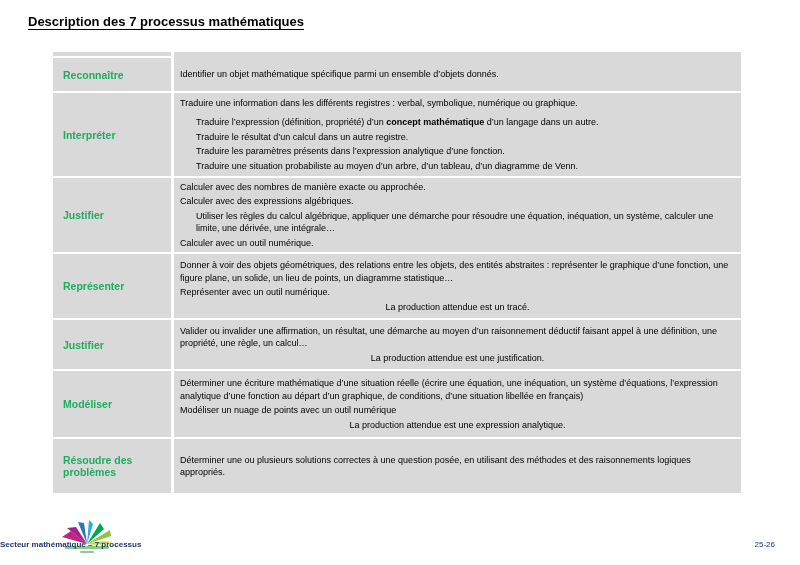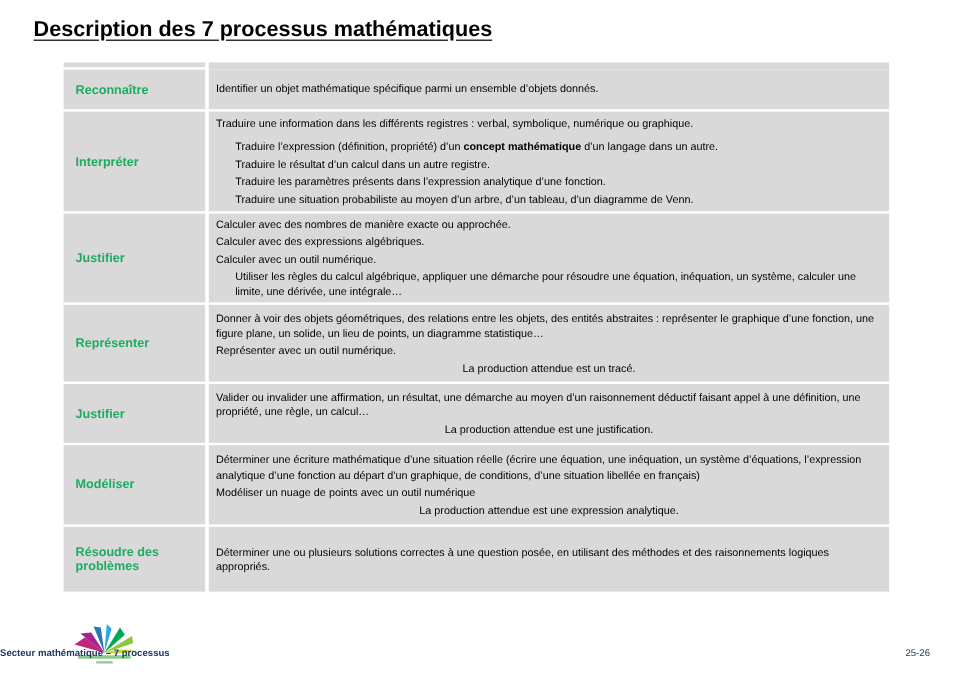--- a/index.html
+++ b/index.html
@@ -13,21 +13,21 @@
   body{
     position:relative;
     width:800px;height:565px;
     background:#ffffff;
     font-family:"Liberation Sans", sans-serif;
     color:var(--ink);
     overflow:hidden;
   }
   .page-title{
     position:absolute;left:28px;top:14px;
-    font-size:18px;font-weight:bold;color:#000;
+    font-size:13px;font-weight:bold;color:#000;
     text-decoration:underline;
     text-underline-offset:3px;
   }
   .ptable{
     position:absolute;left:19px;top:52px;width:688px;margin-left:34px;
   }
   .trow{
     display:flex;
     margin-bottom:2px;
   }
@@ -110,22 +110,22 @@
           <div class="line indent">Traduire le résultat d’un calcul dans un autre registre.</div>
           <div class="line indent">Traduire les paramètres présents dans l’expression analytique d’une fonction.</div>
           <div class="line indent">Traduire une situation probabiliste au moyen d’un arbre, d’un tableau, d’un diagramme de Venn.</div>
         </div>
       </div>
       <div class="trow">
         <div class="cell label-cell">Justifier</div>
         <div class="cell desc-cell">
           <div class="line">Calculer avec des nombres de manière exacte ou approchée.</div>
           <div class="line">Calculer avec des expressions algébriques.</div>
+          <div class="line indent">Utiliser les règles du calcul algébrique, appliquer une démarche pour résoudre une équation, inéquation, un système, calculer une limite, une dérivée, une intégrale…</div>
           <div class="line">Calculer avec un outil numérique.</div>
-          <div class="line indent">Utiliser les règles du calcul algébrique, appliquer une démarche pour résoudre une équation, inéquation, un système, calculer une limite, une dérivée, une intégrale…</div>
         </div>
       </div>
       <div class="trow">
         <div class="cell label-cell">Représenter</div>
         <div class="cell desc-cell">
           <div class="line">Donner à voir des objets géométriques, des relations entre les objets, des entités abstraites : représenter le graphique d’une fonction, une figure plane, un solide, un lieu de points, un diagramme statistique…</div>
           <div class="line">Représenter avec un outil numérique.</div>
           <div class="line center">La production attendue est un tracé.</div>
         </div>
       </div>

